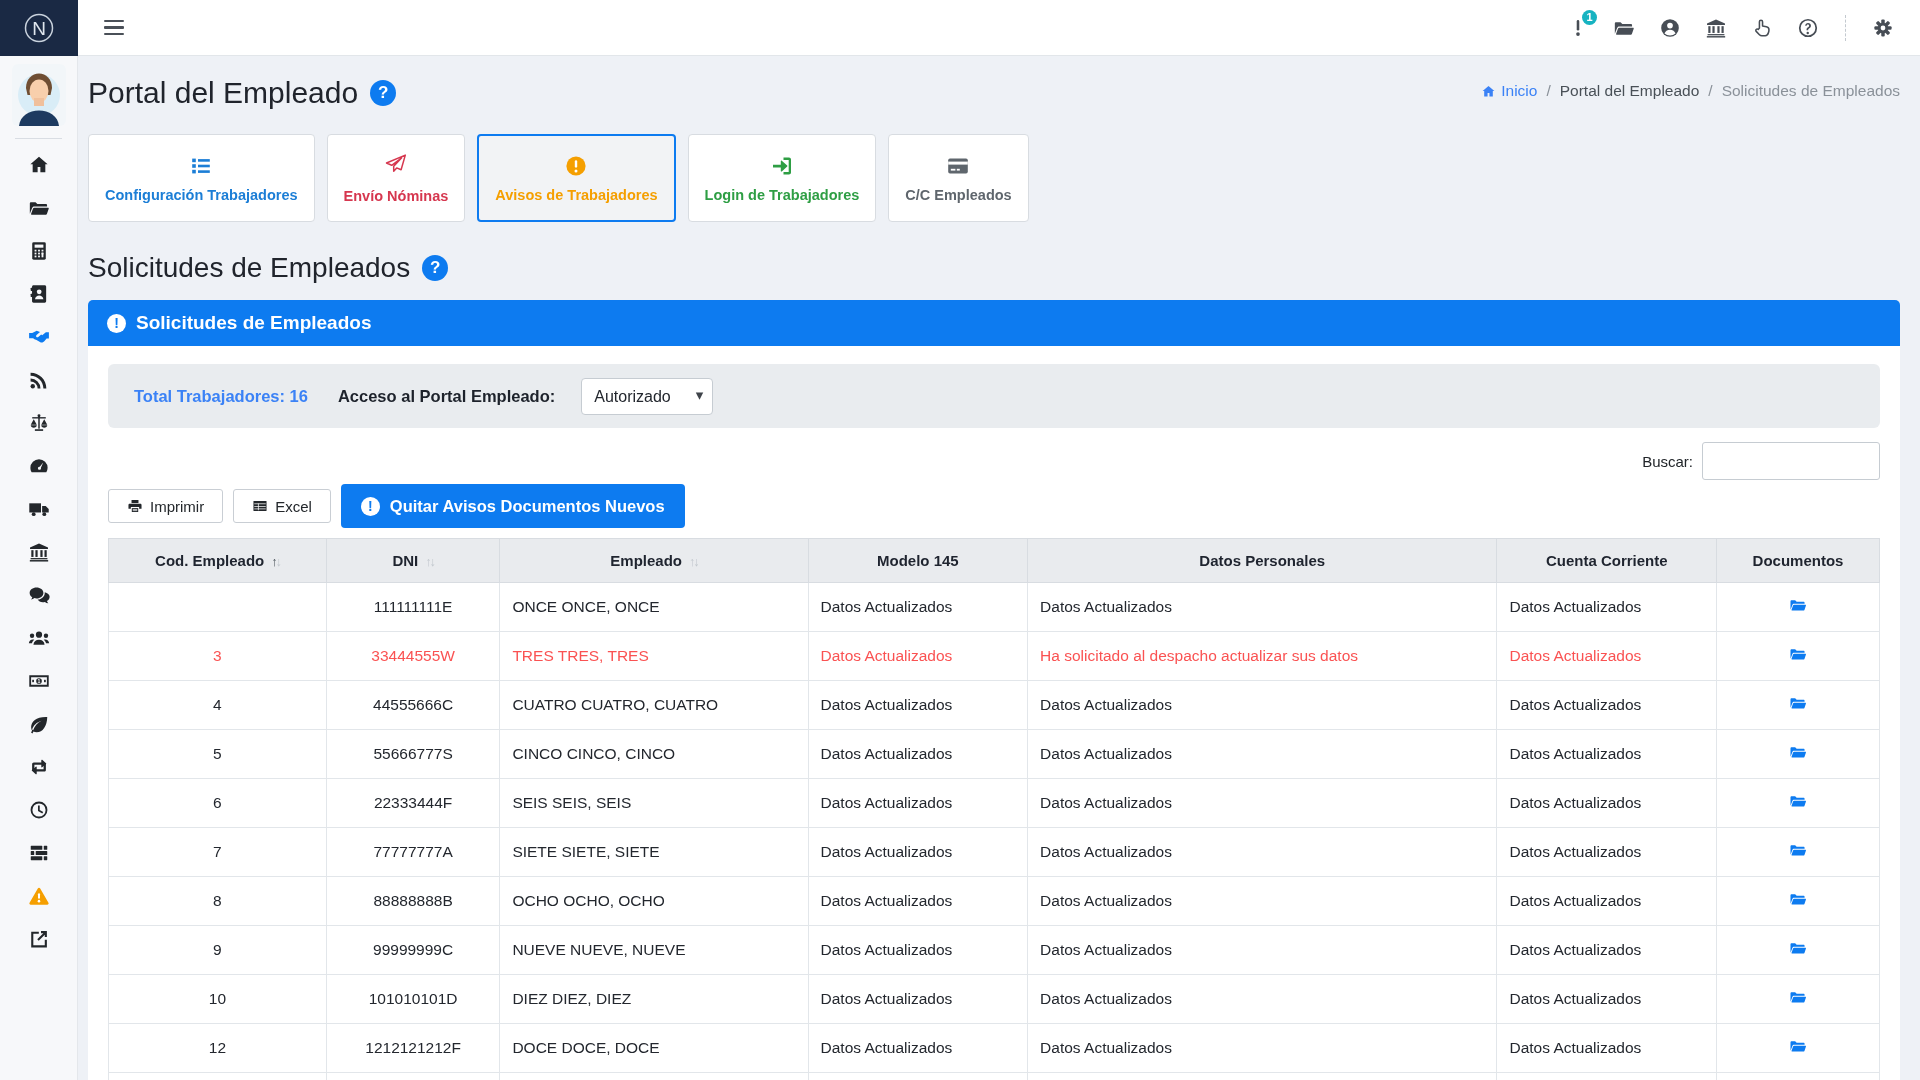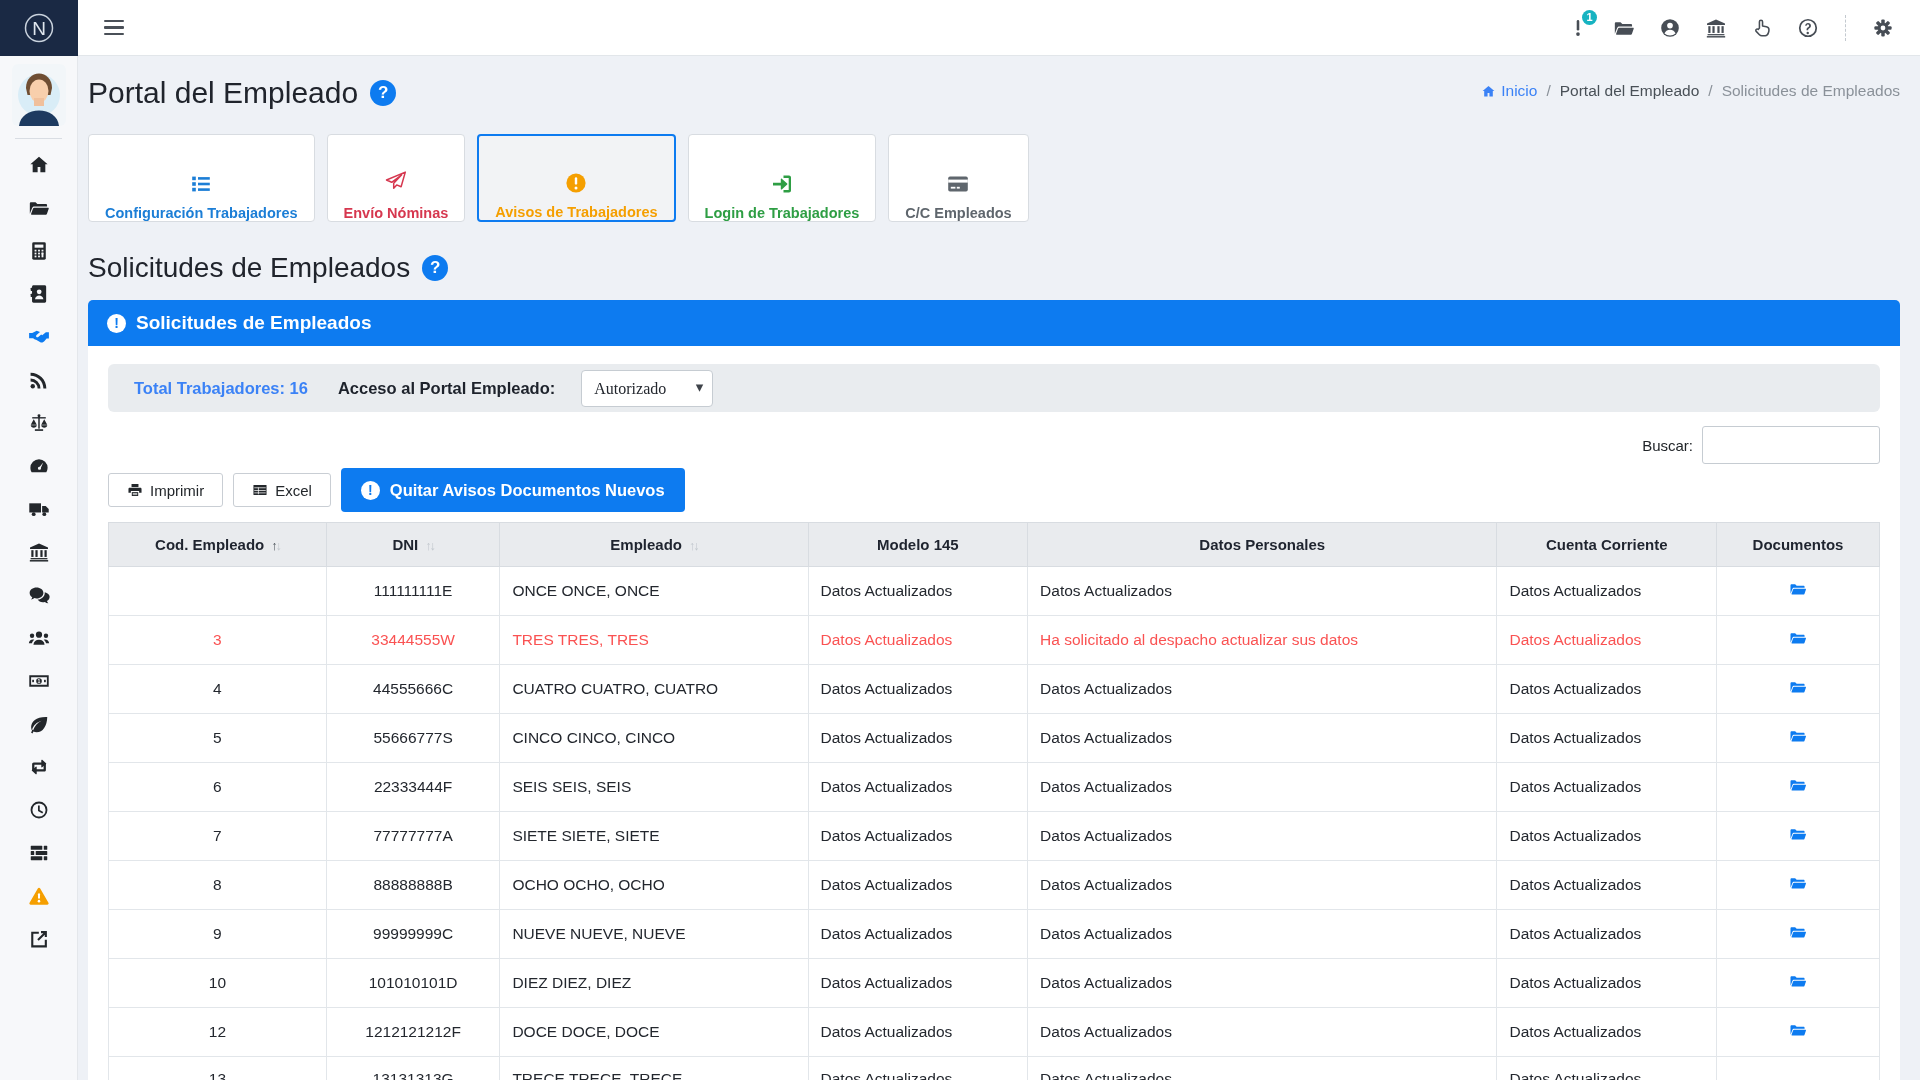--- a/index.html
+++ b/index.html
@@ -31,40 +31,40 @@
   .title-row{margin-top:14px;display:flex;align-items:center}
   .page-title{font-size:30px;font-weight:400;color:#20242c;display:flex;align-items:center;gap:12px}
   .help-badge{width:26px;height:26px;border-radius:50%;background:#0d7bf0;color:#fff;font-size:17px;font-weight:bold;display:inline-flex;align-items:center;justify-content:center;cursor:pointer}
   .breadcrumb{margin-left:auto;font-size:15.5px;color:#8a9199;display:flex;align-items:center;gap:9px;align-self:flex-start;margin-top:6px}
   .crumb-home{color:#3b82f6;display:flex;align-items:center;gap:5px;text-decoration:none;cursor:pointer}
   .crumb-home .ic-box{width:15px;height:15px}
   .crumb-mid{color:#495057}
 
   
   .cards{margin-top:24px;display:flex;gap:12px}
-  .tabcard{background:#fff;border:1px solid #d8dce1;border-radius:4px;height:88px;display:flex;flex-direction:column;align-items:center;justify-content:flex-end;gap:9px;padding:0 16px;cursor:pointer;min-width:130px}
+  .tabcard{background:#fff;border:1px solid #d8dce1;border-radius:4px;height:88px;display:flex;flex-direction:column;align-items:center;justify-content:center;gap:9px;padding:0 16px;cursor:pointer;min-width:130px}
   .tabcard.active{border:2px solid #0d7bf0;background:#f2f3f5}
   .tabcard .ic-box{width:24px;height:24px}
   .tabcard .lbl{font-size:14.5px;font-weight:bold;white-space:nowrap}
 
   .section-row{margin-top:30px;display:flex;align-items:center;gap:12px}
   .section-title{font-size:28px;font-weight:400;color:#20242c}
 
   
   .panel{margin-top:16px}
   .panel-head{background:#0d7bf0;border-radius:5px 5px 0 0;height:46px;display:flex;align-items:center;gap:10px;padding:0 19px;color:#fff;font-size:19px;font-weight:bold}
   .circ-excl{width:19px;height:19px;border-radius:50%;background:#fff;color:#0d7bf0;font-size:14px;font-weight:bold;display:inline-flex;align-items:center;justify-content:center;flex:none}
   .panel-body{background:#fff;padding:18px 20px 0;min-height:700px}
 
-  .filter-bar{background:#e9ecef;border-radius:6px;height:48px;display:flex;align-items:center;padding:0 26px;gap:30px}
+  .filter-bar{background:#e9ecef;border-radius:6px;height:64px;display:flex;align-items:center;padding:0 26px;gap:30px}
   .total-lbl{color:#3b82f6;font-weight:bold;font-size:16.5px}
   .access-wrap{display:flex;align-items:center;gap:26px}
   .access-lbl{font-weight:bold;font-size:16.5px;color:#1d222b}
   .sel-wrap{position:relative}
-  .sel-wrap select{appearance:none;-webkit-appearance:none;width:132px;height:37px;background:#fff;border:1px solid #c6ccd2;border-radius:4px;font-size:16px;font-family:Liberation Serif, serif;color:#23272e;padding:0 40px 0 12px;cursor:pointer}
+  .sel-wrap select{appearance:none;-webkit-appearance:none;width:132px;height:37px;background:#fff;border:1px solid #c6ccd2;border-radius:4px;font-size:16px;font-family:Liberation Sans, sans-serif;color:#23272e;padding:0 40px 0 12px;cursor:pointer}
   .sel-wrap::after{content:"▾";position:absolute;right:10px;top:50%;transform:translateY(-54%);color:#3f444a;font-size:15px;pointer-events:none}
 
   .search-row{margin-top:14px;display:flex;justify-content:flex-end;align-items:center;gap:9px}
   .search-row label{font-size:15px;color:#212529}
   .search-row input{width:178px;height:38px;border:1px solid #c6ccd2;border-radius:3px;font-size:16px;font-family:inherit;padding:0 10px;background:#fff}
 
   .toolbar{margin-top:4px;display:flex;align-items:center;gap:10px}
   .btn-light{display:inline-flex;align-items:center;gap:7px;height:34px;padding:0 18px;background:#fff;border:1px solid #c9ced4;border-radius:3px;font-size:15px;color:#23272b;cursor:pointer;font-family:inherit}
   .btn-light .ic-box{width:16px;height:16px}
   .btn-primary{display:inline-flex;align-items:center;gap:10px;height:44px;padding:0 20px;background:#0d7bf0;border:none;border-radius:4px;font-size:16.5px;font-weight:bold;color:#fff;cursor:pointer;font-family:inherit}

